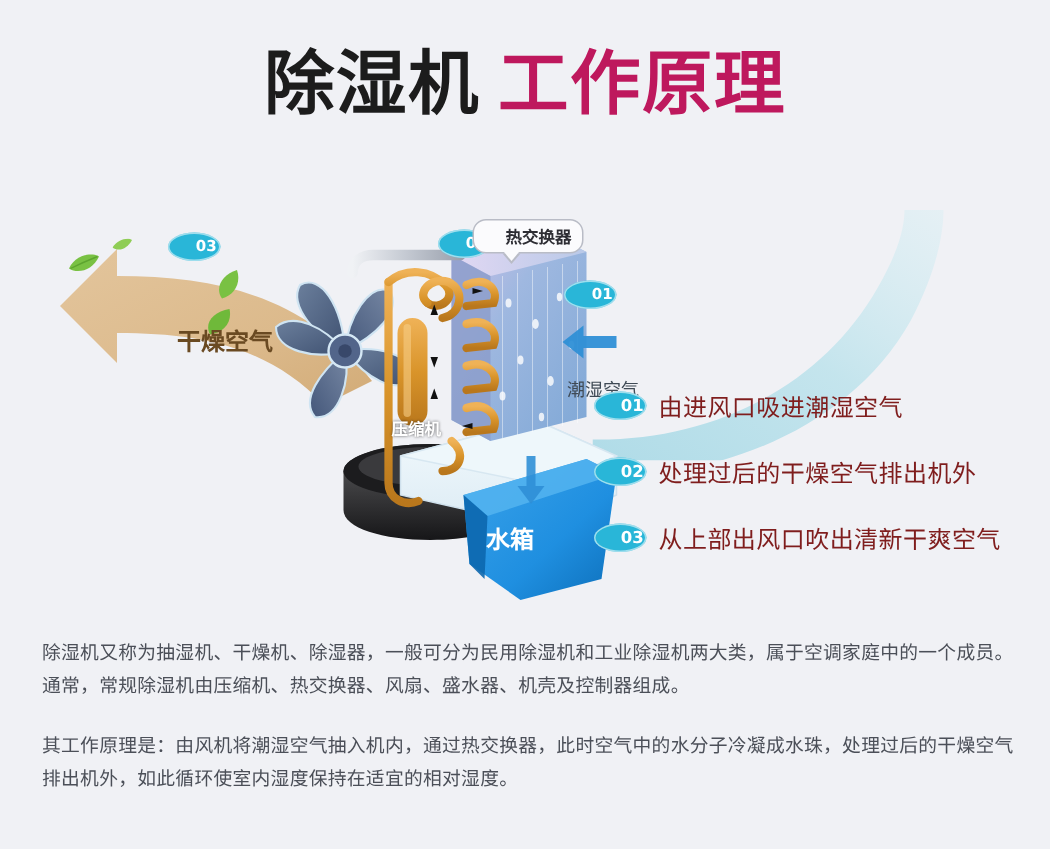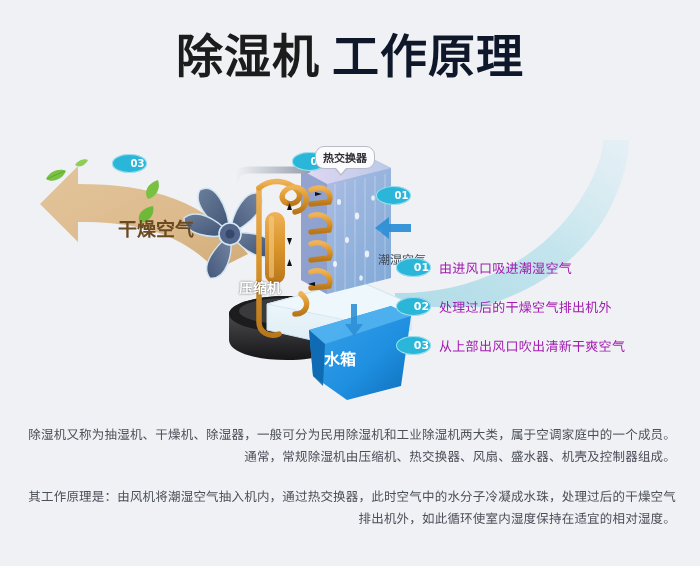--- a/index.html
+++ b/index.html
@@ -34,21 +34,21 @@
   .title {
     font-size: 47px;
     font-weight: bold;
     color: #1c1c1c;
     letter-spacing: 1px;
     line-height: 1.15;
     white-space: nowrap;
     display: inline-block;
   }
   .title .t-light {
-    color: #0f172a;
+    color: #be185d;
   }
   .title .t-gap {
     display: inline-block;
     width: 12px;
   }
 
   
   .stage {
     position: absolute;
     top: 118px;
@@ -121,40 +121,40 @@
 
   .lbl-03 {
     position: absolute;
     left: 112px;
     top: 34px;
   }
   .lbl-dry-text {
     position: absolute;
     left: 118px;
     top: 96px;
-    font-size: 19px;
+    font-size: 16px;
     color: #6a4a22;
     font-weight: bold;
     white-space: nowrap;
     text-align: right;
   }
 
   .lbl-02 {
     position: absolute;
     left: 292px;
     top: 32px;
   }
   .callout {
     position: absolute;
     left: 315px;
     top: 28px;
     background: #fbfbfd;
     border: 1px solid #b9bcc6;
     border-radius: 9px;
-    padding: 2px 7px 3px 7px;
+    padding: 2px 7px 3px 21px;
     font-size: 11px;
     color: #2e2e34;
     white-space: nowrap;
     font-weight: bold;
   }
   .callout::after {
     content: "";
     position: absolute;
     left: 20px;
     bottom: -6px;
@@ -186,23 +186,23 @@
     left: 378px;
     top: 96px;
     font-size: 12px;
     color: #3f4a55;
     white-space: nowrap;
     margin-top: 36px;
   }
 
   .lbl-compressor {
     position: absolute;
-    left: 239px;
+    left: 261px;
     top: 159px;
-    font-size: 14px;
+    font-size: 11px;
     color: #ffffff;
     background: rgba(60,62,70,0.0);
     font-weight: bold;
     letter-spacing: 0px;
     text-shadow: 0 0 2px rgba(0,0,0,0.65);
     white-space: nowrap;
   }
   .lbl-tank {
     position: absolute;
     left: 324px;
@@ -227,32 +227,31 @@
     white-space: nowrap;
   }
   .legend-item:last-child { margin-bottom: 0; }
   .legend-badge {
     width: 19px;
     height: 19px;
     flex: 0 0 19px;
     margin-right: 8px;
   }
   .legend-text {
-    font-size: 13px;
-    color: #a21caf;
+    font-size: 16px;
+    color: #7f1d1d;
     letter-spacing: 0.3px;
   }
 
   
   .body-copy {
     position: absolute;
     left: 28px;
     top: 424px;
     width: 648px;
-    text-align: right;
   }
   .para {
     font-size: 12.5px;
     line-height: 22px;
     color: #4b4f58;
     margin: 0 0 18px 0;
     letter-spacing: 0.2px;
   }
   .para:last-child { margin-bottom: 11px; }
 </style>

